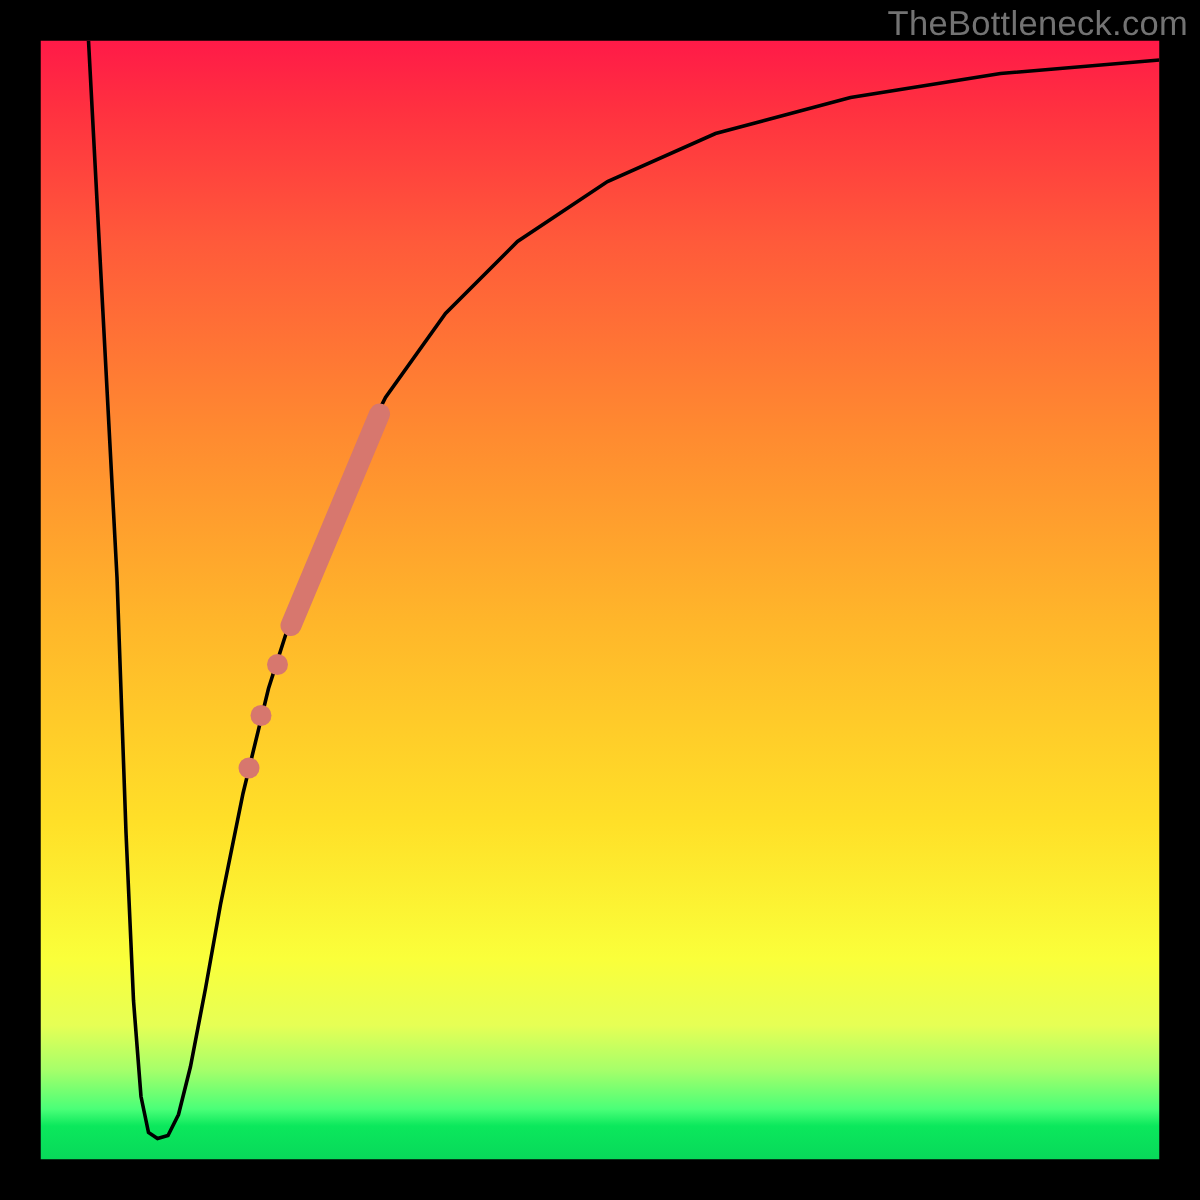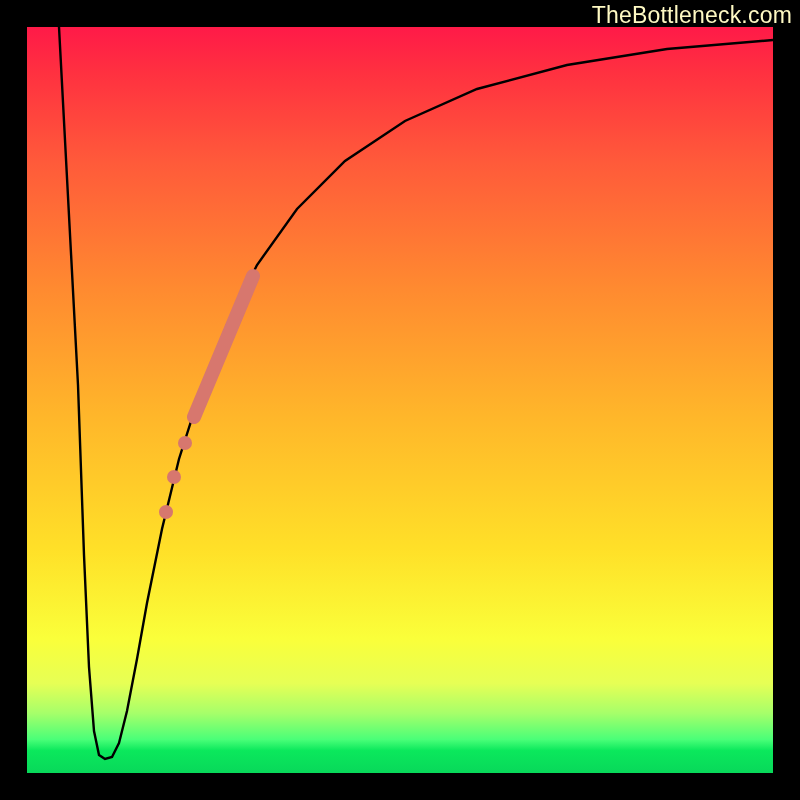--- a/index.html
+++ b/index.html
@@ -55,21 +55,21 @@
     width: 746px;
     height: 746px;
   }
   .watermark {
     position: absolute;
     top: 2px;
     right: 8px;
     font-family: Arial, Helvetica, sans-serif;
     font-size: 23px;
     font-weight: 400;
-    color: #fef9c3;
+    color: #737373;
     letter-spacing: 0.2px;
   }
 </style>
 </head>
 <body>
 
 <div class="frame">
   <div class="plot-area">
     <div class="gradient"></div>
 

